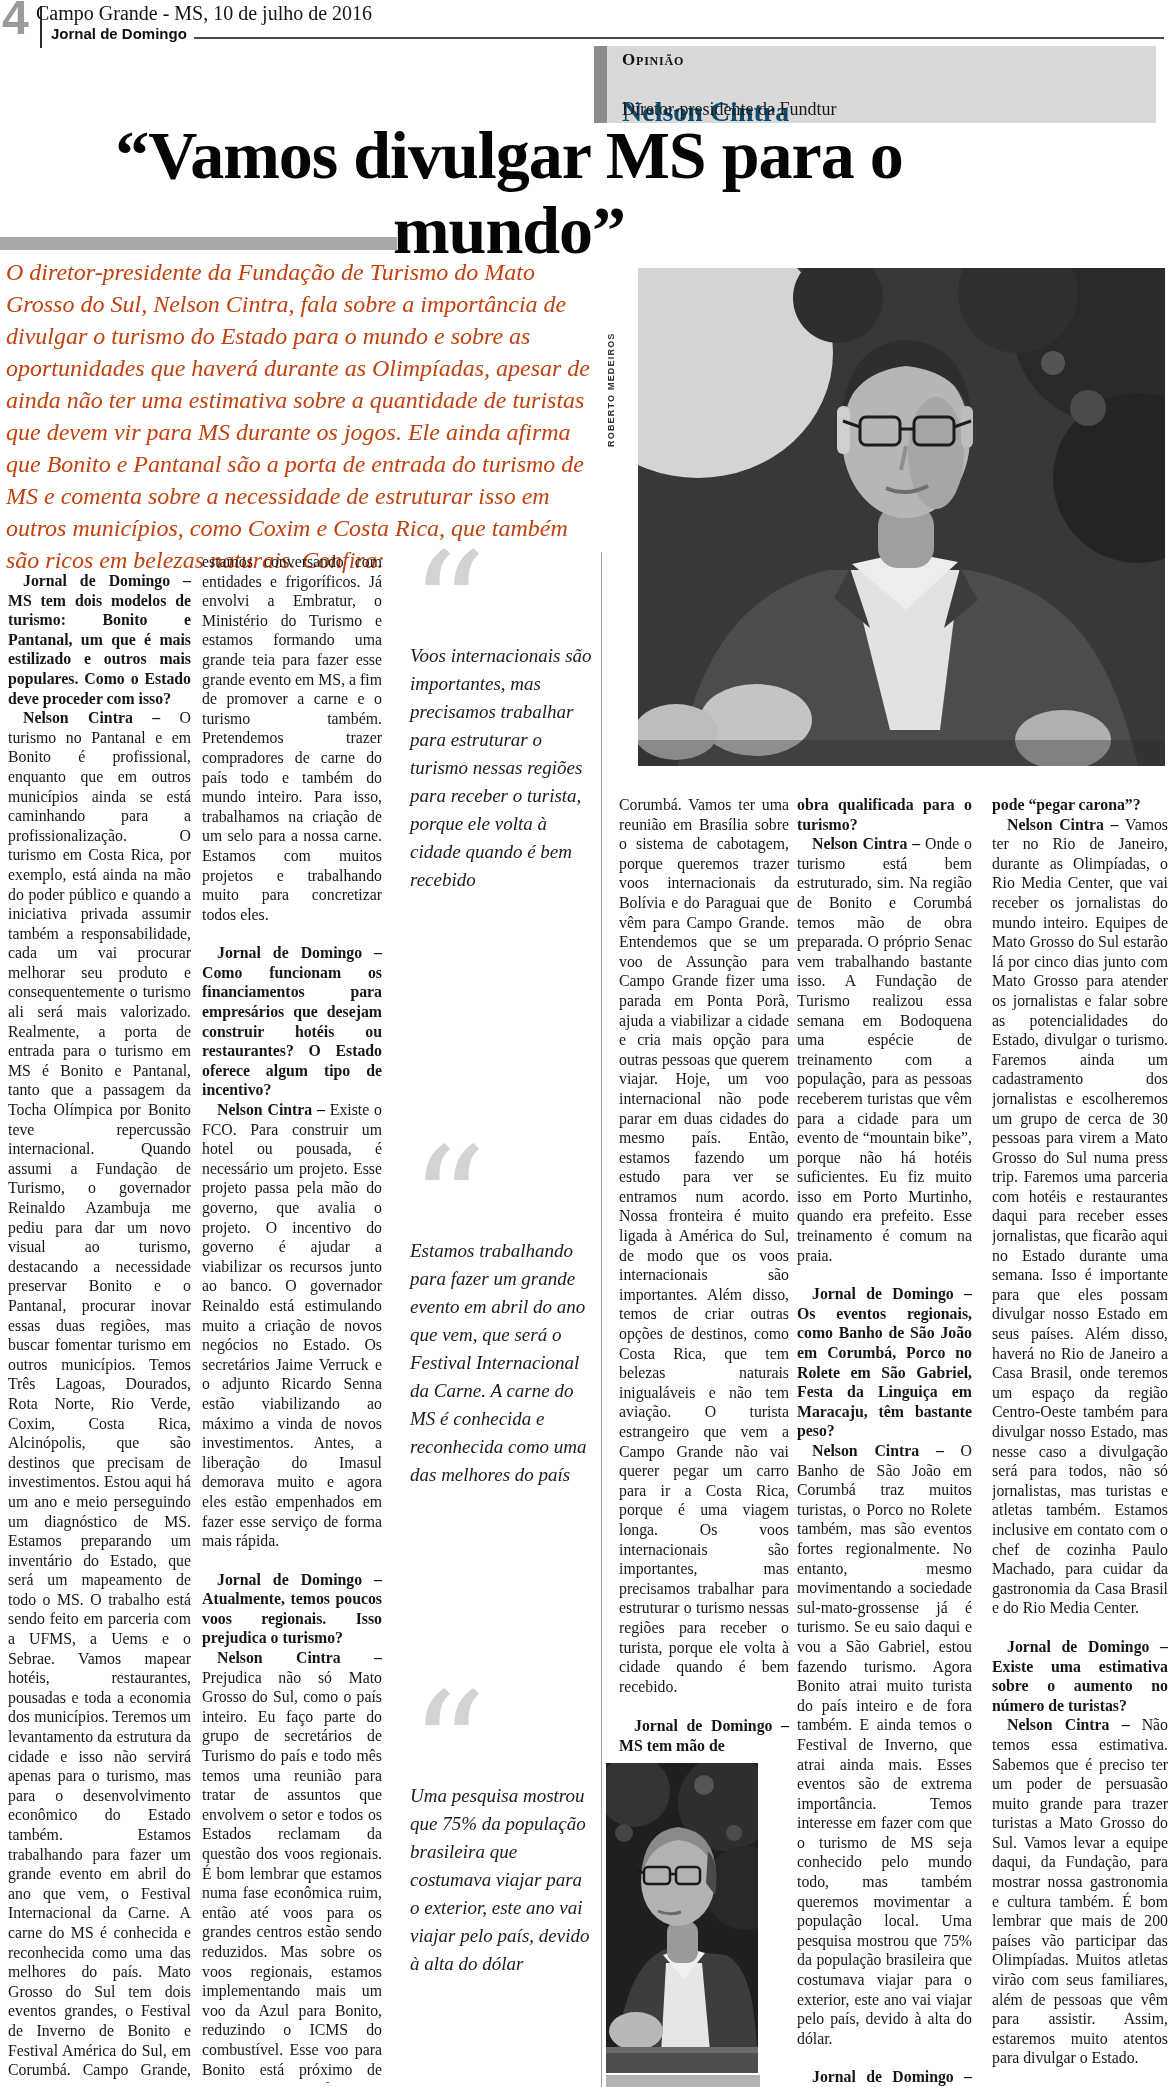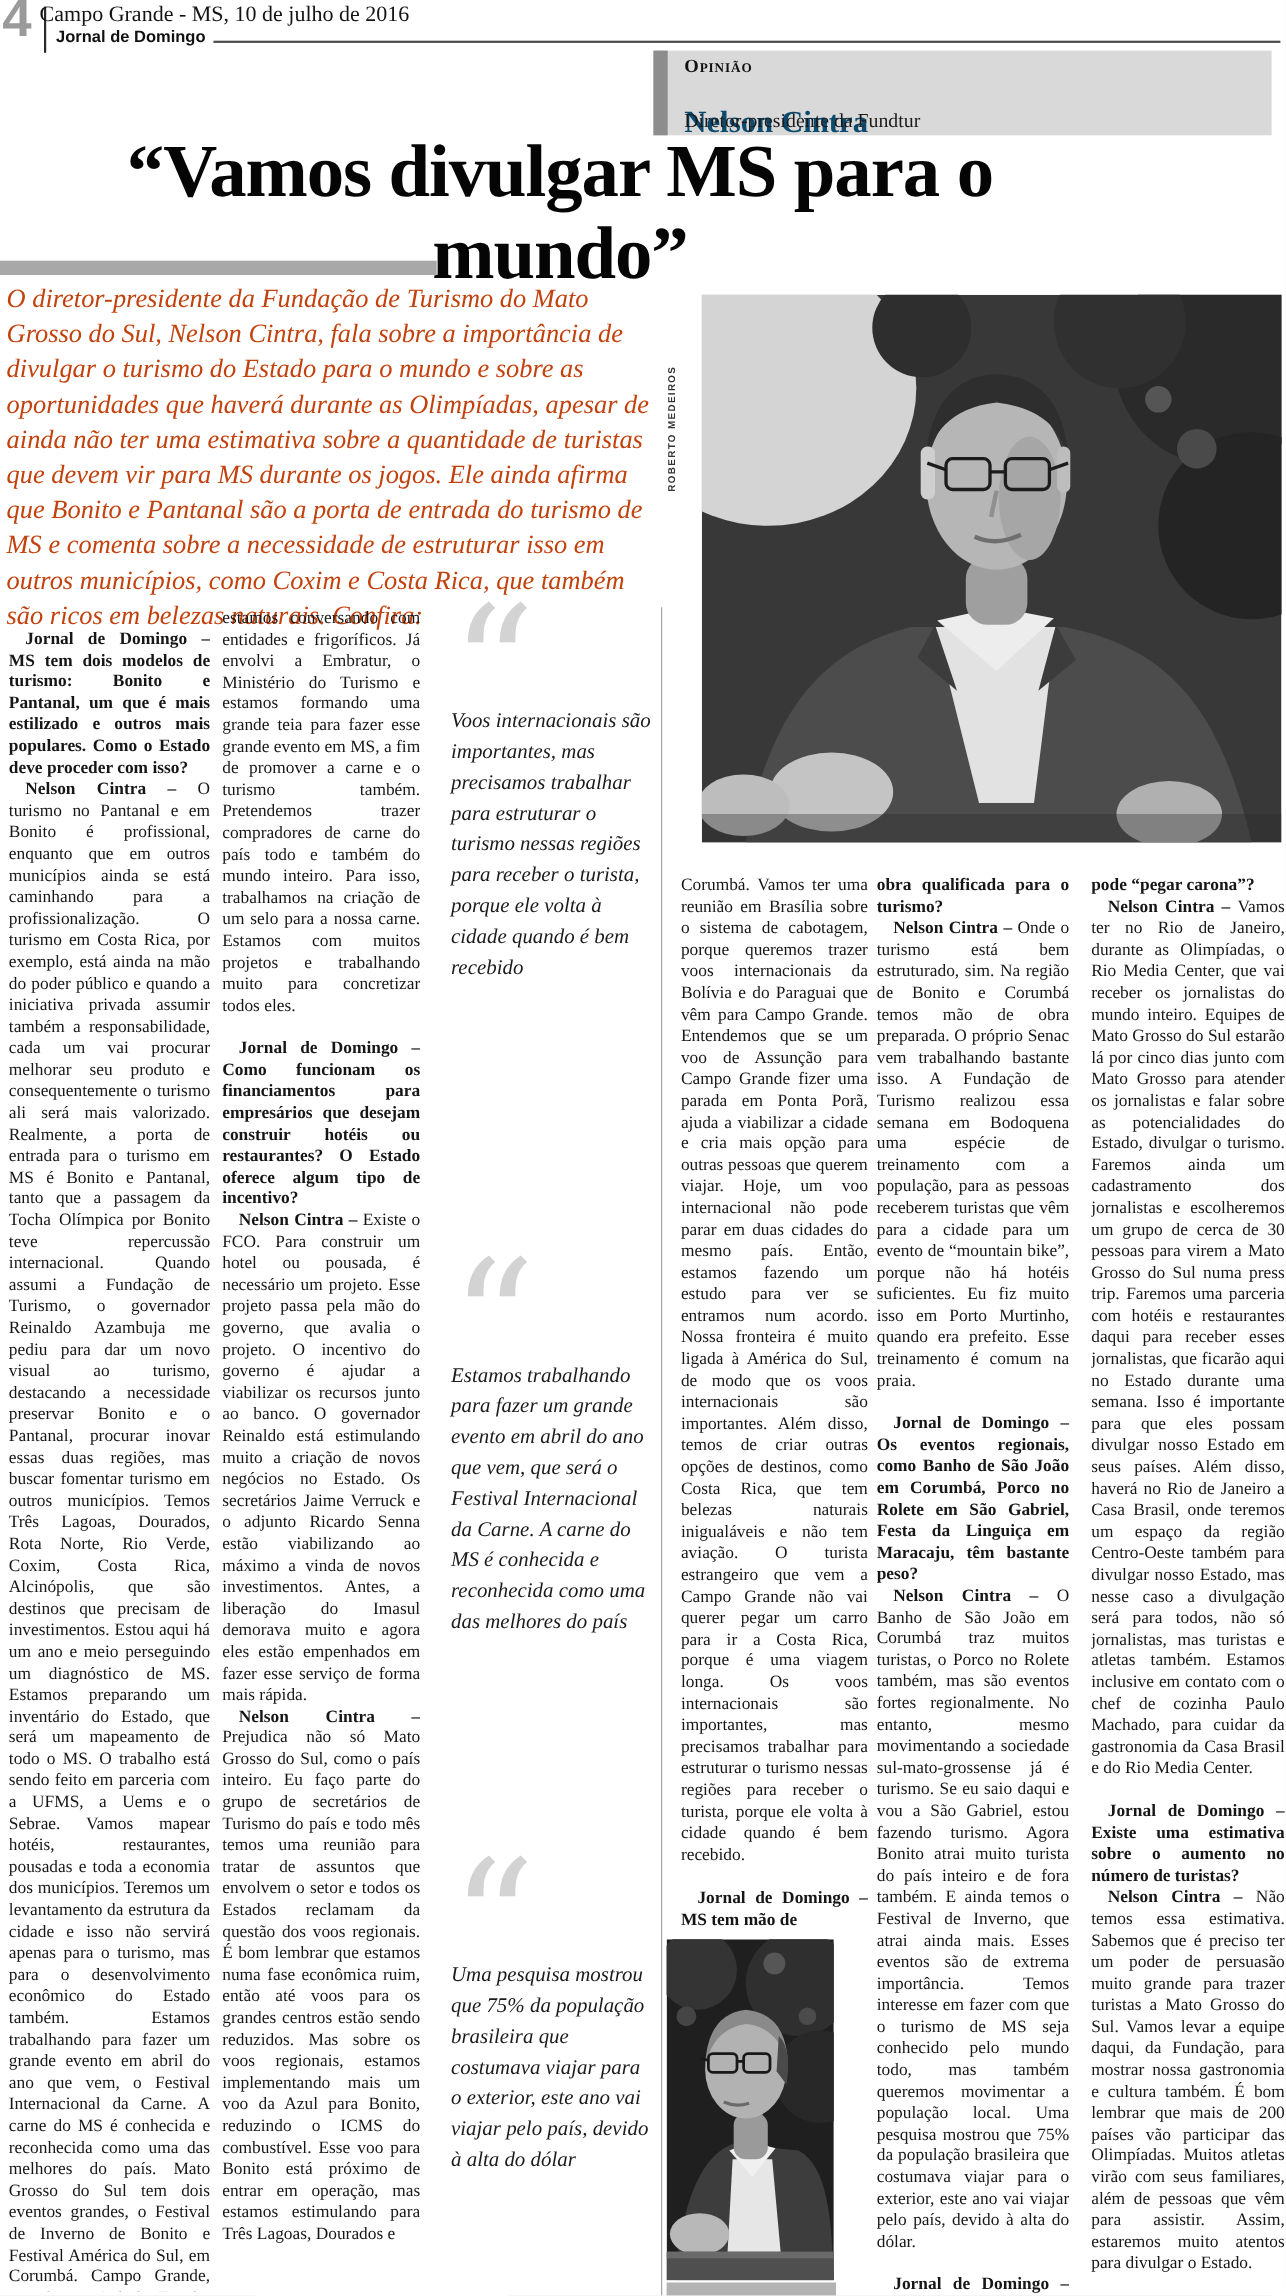--- a/index.html
+++ b/index.html
@@ -125,20 +125,21 @@
   <div class="vrule"></div>
 
   <div class="col col1">
       <p class="question">Jornal de Domingo – MS tem dois modelos de turismo: Bonito e Pantanal, um que é mais estilizado e outros mais populares. Como o Estado deve proceder com isso?</p>
       <p class="answer"><b class="lead">Nelson Cintra – </b>O turismo no Pantanal e em Bonito é profissional, enquanto que em outros municípios ainda se está caminhando para a profissionalização. O turismo em Costa Rica, por exemplo, está ainda na mão do poder público e quando a iniciativa privada assumir também a responsabilidade, cada um vai procurar melhorar seu produto e consequentemente o turismo ali será mais valorizado. Realmente, a porta de entrada para o turismo em MS é Bonito e Pantanal, tanto que a passagem da Tocha Olímpica por Bonito teve repercussão internacional. Quando assumi a Fundação de Turismo, o governador Reinaldo Azambuja me pediu para dar um novo visual ao turismo, destacando a necessidade preservar Bonito e o Pantanal, procurar inovar essas duas regiões, mas buscar fomentar turismo em outros municípios. Temos Três Lagoas, Dourados, Rota Norte, Rio Verde, Coxim, Costa Rica, Alcinópolis, que são destinos que precisam de investimentos. Estou aqui há um ano e meio perseguindo um diagnóstico de MS. Estamos preparando um inventário do Estado, que será um mapeamento de todo o MS. O trabalho está sendo feito em parceria com a UFMS, a Uems e o Sebrae. Vamos mapear hotéis, restaurantes, pousadas e toda a economia dos municípios. Teremos um levantamento da estrutura da cidade e isso não servirá apenas para o turismo, mas para o desenvolvimento econômico do Estado também. Estamos trabalhando para fazer um grande evento em abril do ano que vem, o Festival Internacional da Carne. A carne do MS é conhecida e reconhecida como uma das melhores do país. Mato Grosso do Sul tem dois eventos grandes, o Festival de Inverno de Bonito e Festival América do Sul, em Corumbá. Campo Grande, que é a capital do Estado, não tem nenhum festival. Por isso queremos fazer um festival da carne,</p>
     </div>
   <div class="col col2">
       <p class="body">estamos conversando com entidades e frigoríficos. Já envolvi a Embratur, o Ministério do Turismo e estamos formando uma grande teia para fazer esse grande evento em MS, a fim de promover a carne e o turismo também. Pretendemos trazer compradores de carne do país todo e também do mundo inteiro. Para isso, trabalhamos na criação de um selo para a nossa carne. Estamos com muitos projetos e trabalhando muito para concretizar todos eles.</p>
       <p class="question">Jornal de Domingo – Como funcionam os financiamentos para empresários que desejam construir hotéis ou restaurantes? O Estado oferece algum tipo de incentivo?</p>
       <p class="answer"><b class="lead">Nelson Cintra – </b>Existe o FCO. Para construir um hotel ou pousada, é necessário um projeto. Esse projeto passa pela mão do governo, que avalia o projeto. O incentivo do governo é ajudar a viabilizar os recursos junto ao banco. O governador Reinaldo está estimulando muito a criação de novos negócios no Estado. Os secretários Jaime Verruck e o adjunto Ricardo Senna estão viabilizando ao máximo a vinda de novos investimentos. Antes, a liberação do Imasul demorava muito e agora eles estão empenhados em fazer esse serviço de forma mais rápida.</p>
+      <p class="question">Jornal de Domingo – Atualmente, temos poucos voos regionais. Isso prejudica o turismo?</p>
       <p class="answer"><b class="lead">Nelson Cintra – </b>Prejudica não só Mato Grosso do Sul, como o país inteiro. Eu faço parte do grupo de secretários de Turismo do país e todo mês temos uma reunião para tratar de assuntos que envolvem o setor e todos os Estados reclamam da questão dos voos regionais. É bom lembrar que estamos numa fase econômica ruim, então até voos para os grandes centros estão sendo reduzidos. Mas sobre os voos regionais, estamos implementando mais um voo da Azul para Bonito, reduzindo o ICMS do combustível. Esse voo para Bonito está próximo de entrar em operação, mas estamos estimulando para Três Lagoas, Dourados e</p>
     </div>
 
   <aside class="pq pq1">
     <div class="qmark">“</div>
     <div class="qtext">Voos internacionais são importantes, mas precisamos trabalhar para estruturar o turismo nessas regiões para receber o turista, porque ele volta à cidade quando é bem recebido</div>
   </aside>
   <aside class="pq pq2">
     <div class="qmark">“</div>
     <div class="qtext">Estamos trabalhando para fazer um grande evento em abril do ano que vem, que será o Festival Internacional da Carne. A carne do MS é conhecida e reconhecida como uma das melhores do país</div>

